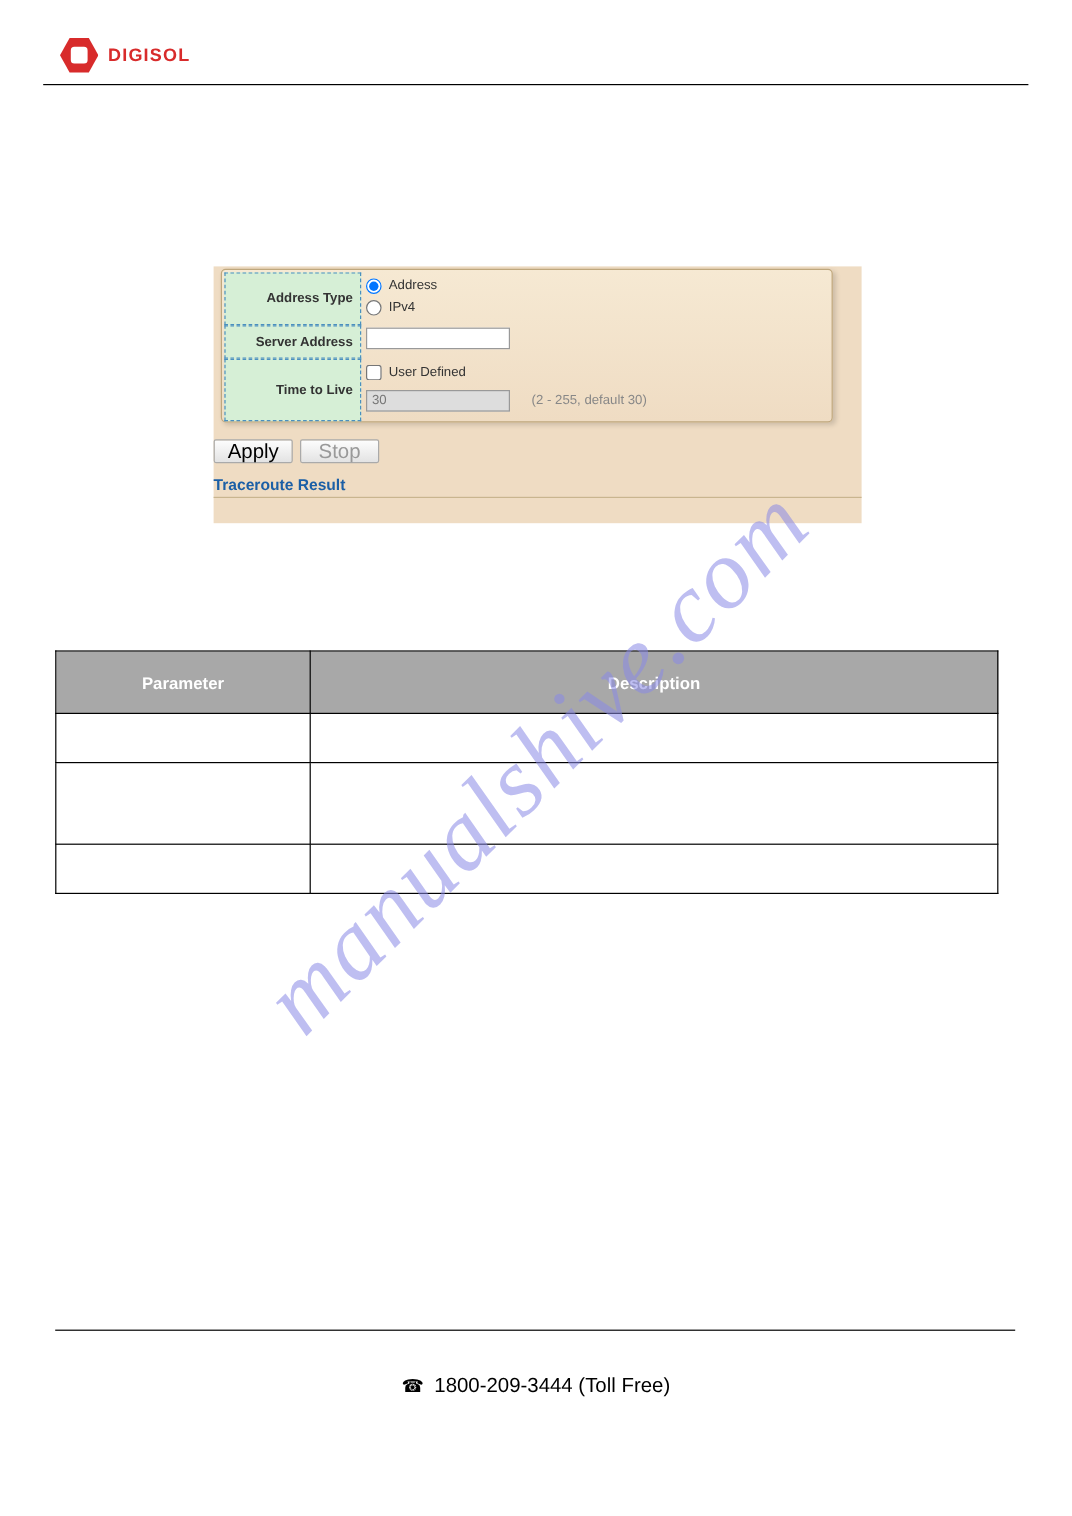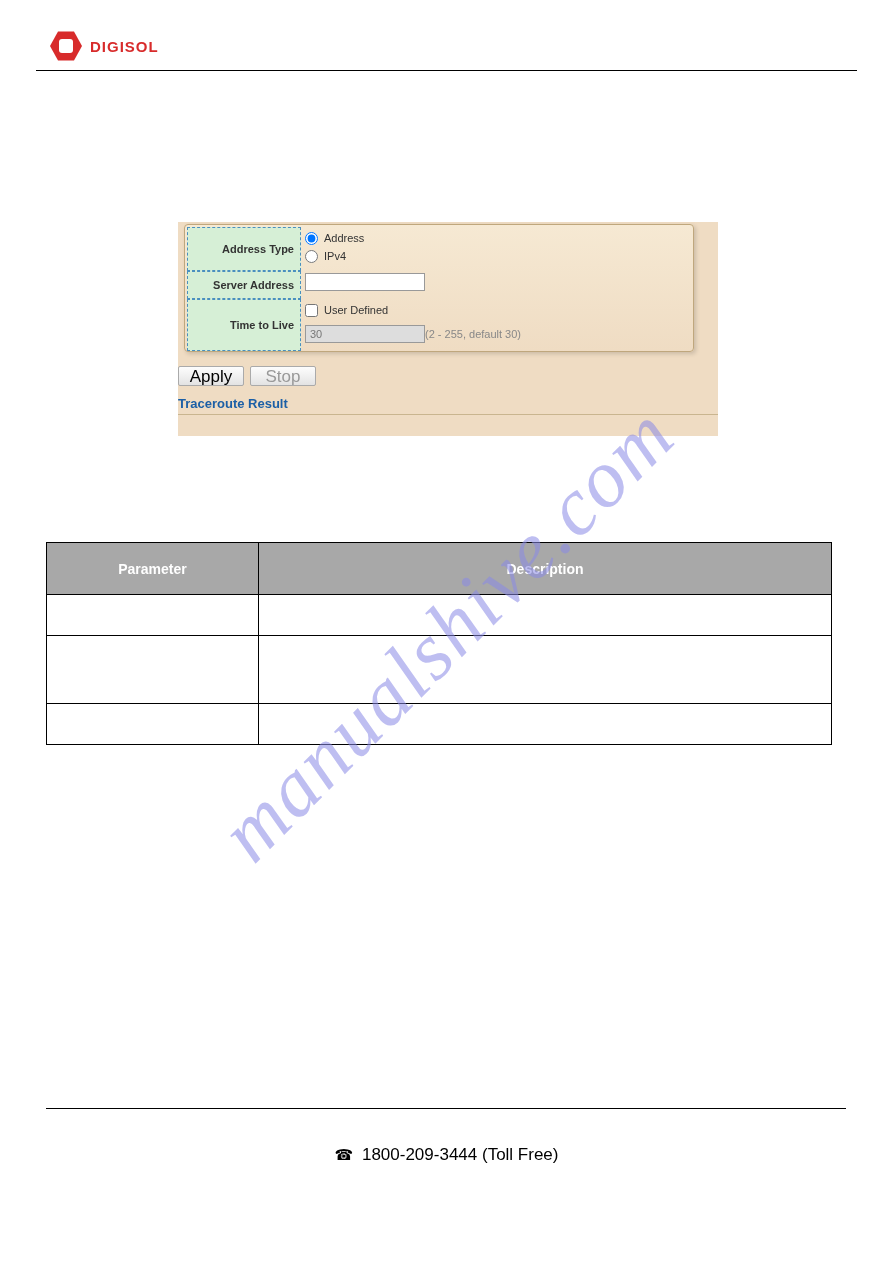--- a/index.html
+++ b/index.html
@@ -141,21 +141,21 @@
   }
   .ttl-input {
     width: 120px;
     height: 18px;
     border: 1px solid #999;
     background: #ddd;
     color: #777;
     padding-left: 4px;
     font-size: 11px;
   }
-  .hint { color: #888; margin-left: 0; font-size: 11px; }
+  .hint { color: #888; margin-left: 18px; font-size: 11px; }
   .cb-row { display:flex; align-items:center; height:18px; }
   .cb-row input { margin-right: 6px; }
   .btn-row {
     position: absolute;
     left: 0px;
     top: 144px;
     display: flex;
     gap: 6px;
   }
   .ui-btn {

